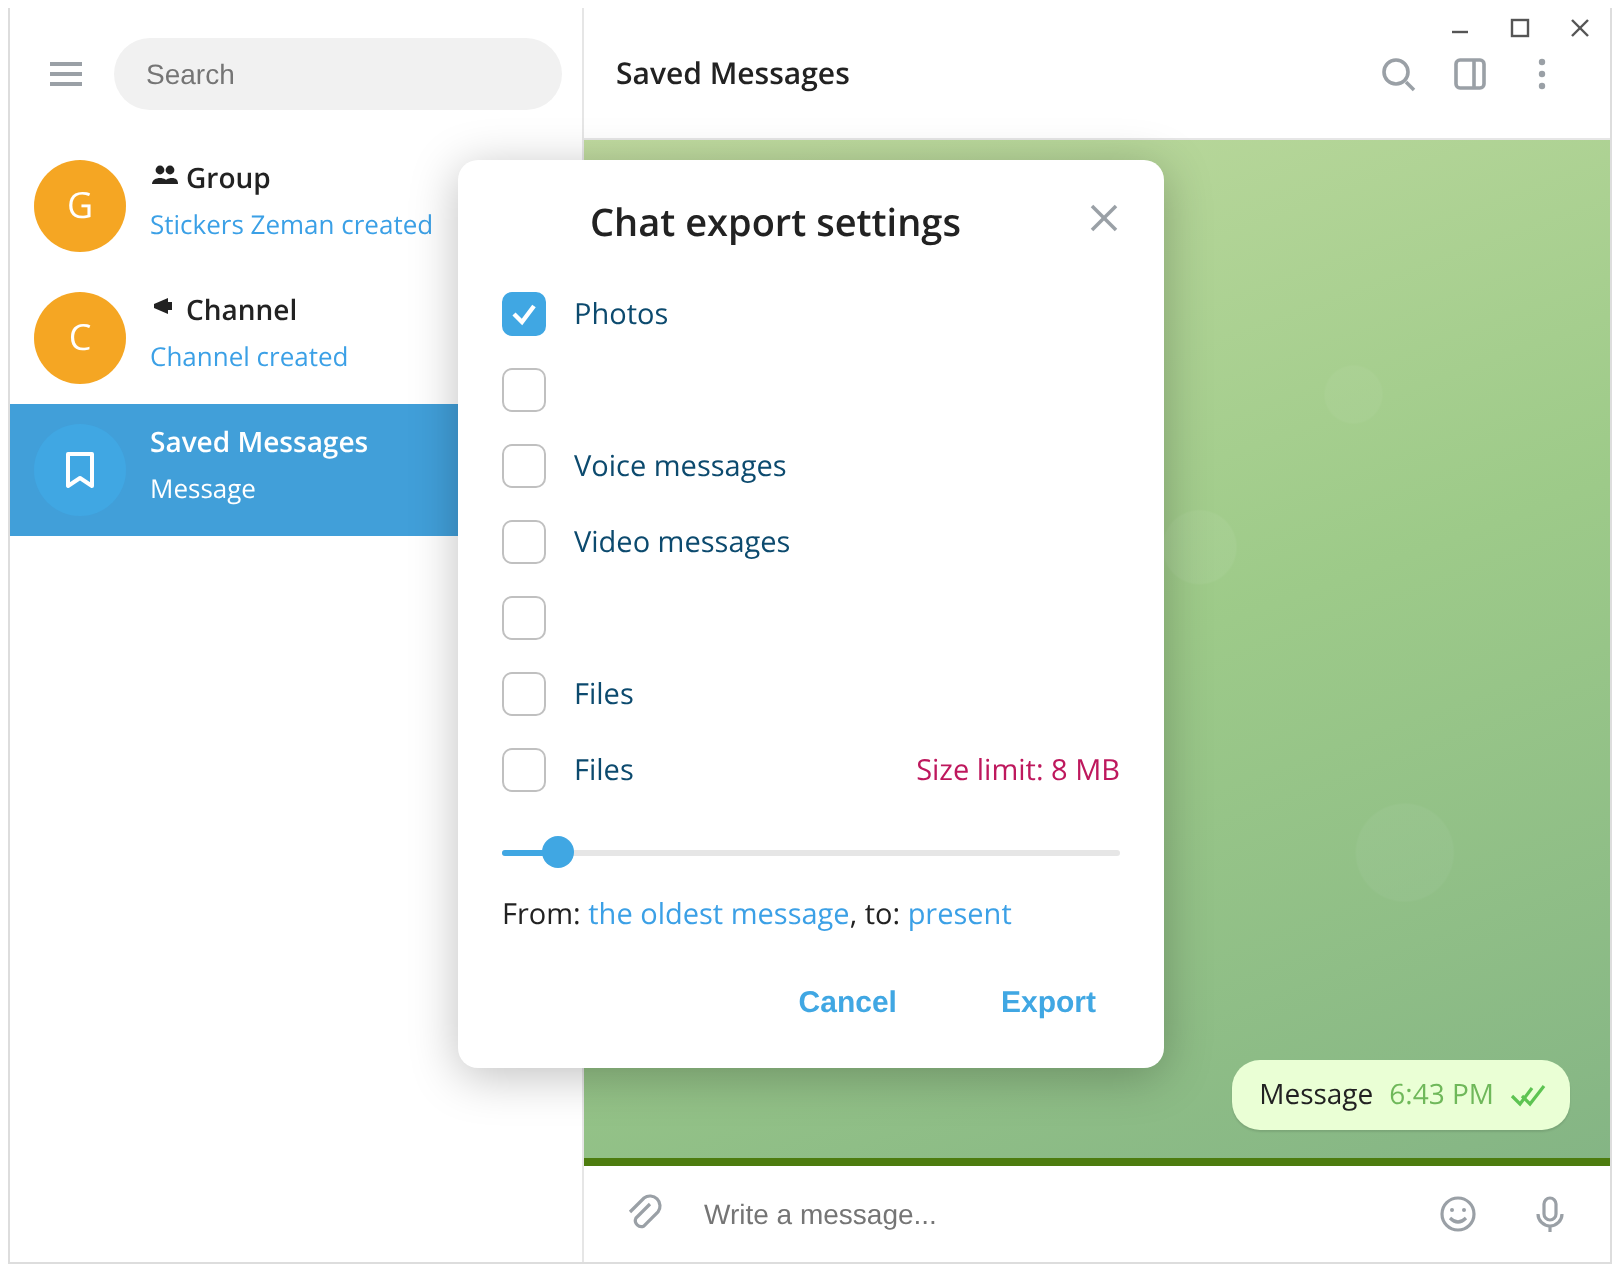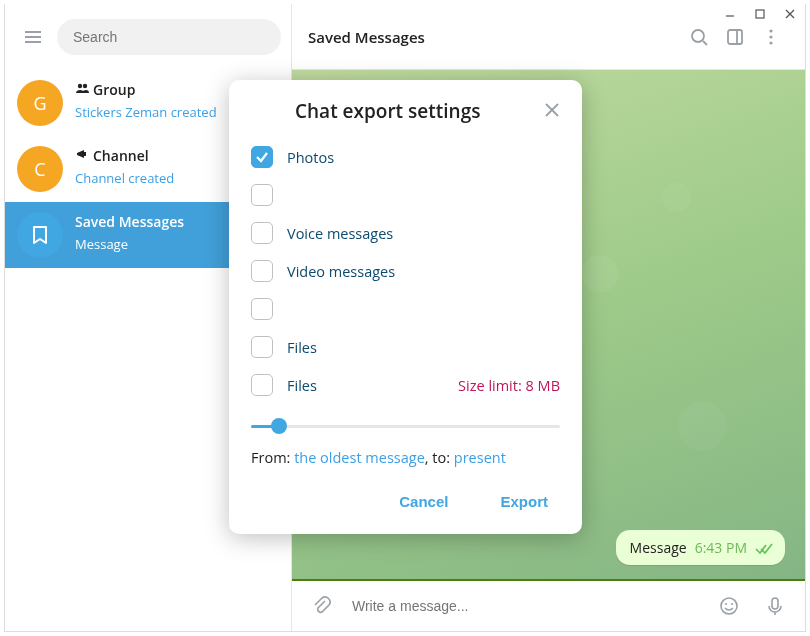--- a/index.html
+++ b/index.html
@@ -35,21 +35,21 @@
       radial-gradient(circle at 60% 40%, rgba(255,255,255,0.12), rgba(255,255,255,0.12) 18px, transparent 19px),
       radial-gradient(circle at 80% 70%, rgba(255,255,255,0.12), rgba(255,255,255,0.12) 24px, transparent 25px),
       radial-gradient(circle at 30% 80%, rgba(255,255,255,0.12), rgba(255,255,255,0.12) 16px, transparent 17px),
       radial-gradient(circle at 75% 25%, rgba(255,255,255,0.10), rgba(255,255,255,0.10) 14px, transparent 15px);
     position:relative;
   }
   .message-bubble { position:absolute; right:20px; bottom:14px; background:#eaffd5; border-radius:14px; padding:8px 12px 8px 14px; display:flex; align-items:flex-end; gap:8px; box-shadow:0 1px 1px rgba(0,0,0,0.1); }
   .message-bubble .text { font-size:14px; color:#222; }
   .message-bubble .time { font-size:14px; color:#6fb85a; }
   .message-bubble .checks { color:#5dc452; font-size:14px; line-height:1; }
-  .compose { height:52px; border-top:2px solid #4d7c0f; display:flex; align-items:center; padding:0 12px; gap:10px; }
+  .compose { height:52px; border-top:4px solid #4d7c0f; display:flex; align-items:center; padding:0 12px; gap:10px; }
   .compose .iconbtn { width:36px; height:36px; display:flex; align-items:center; justify-content:center; color:#9aa0a6; }
   .compose input { flex:1; border:none; outline:none; font-size:14px; color:#9aa0a6; }
   .modal { position:absolute; left:229px; top:80px; width:353px; background:#fff; border-radius:10px; box-shadow:0 4px 24px rgba(0,0,0,0.25); padding:18px 22px 14px 22px; display:flex; flex-direction:column; }
   .modal-header { display:flex; align-items:center; justify-content:space-between; margin-bottom:14px;margin-left:44px; }
   .modal-title { font-size:19px; font-weight:600; color:#222; }
   .modal-close { color:#9aa0a6; font-size:18px; cursor:pointer; }
   .opt-row { display:flex; align-items:center; gap:14px; padding:8px 0; }
   .checkbox { width:22px; height:22px; border:1.5px solid #c0c0c0; border-radius:5px; display:flex; align-items:center; justify-content:center; }
   .checkbox.checked { background:#40a7e3; border-color:#40a7e3; }
   .checkbox.checked svg { display:block; }

